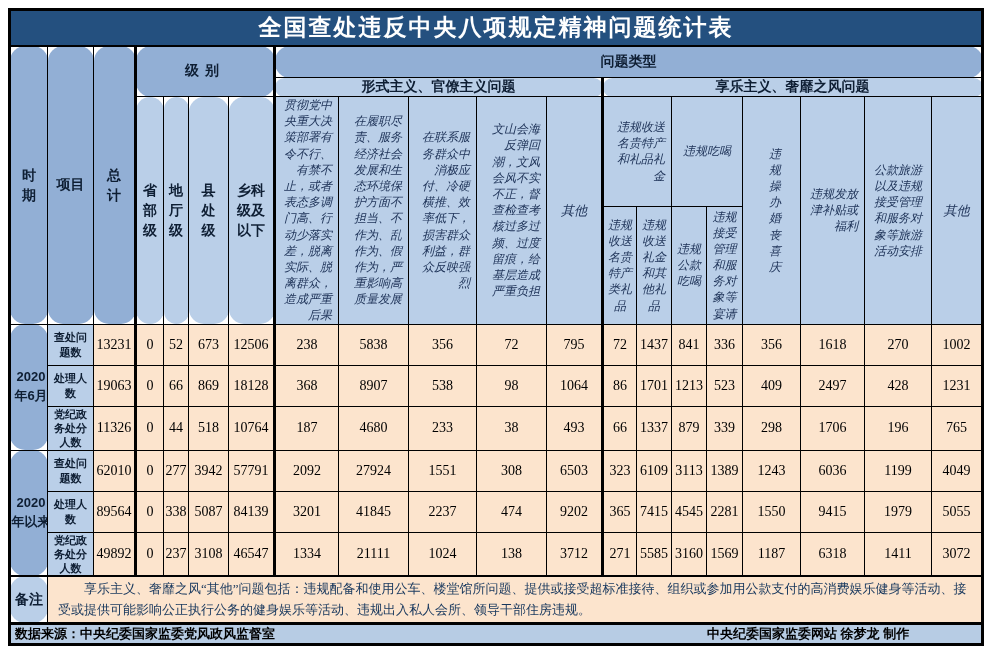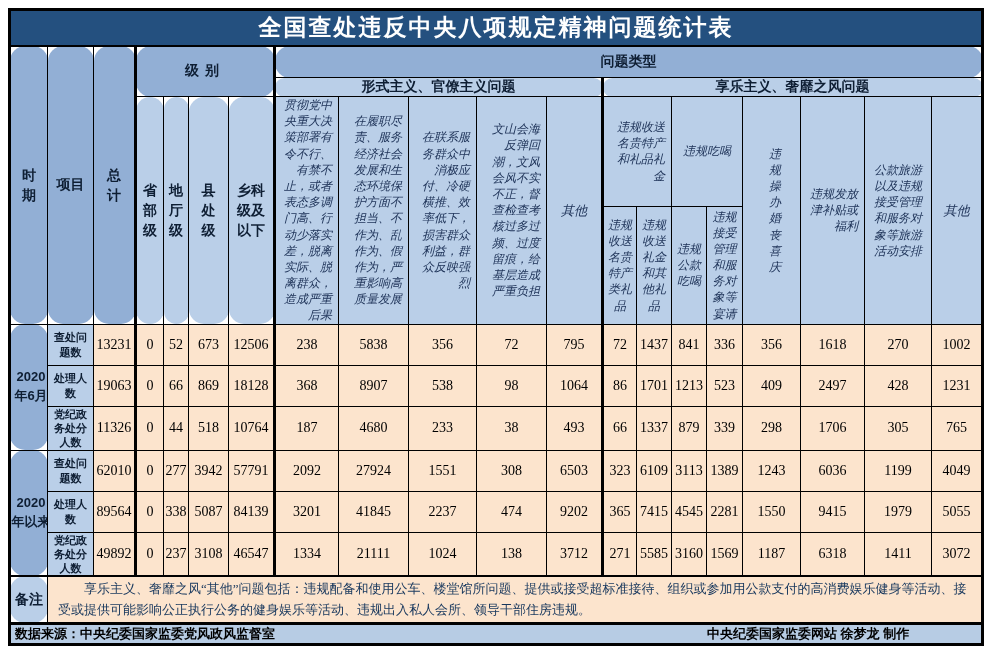--- a/index.html
+++ b/index.html
@@ -159,21 +159,21 @@
     <td class="bg-d num">4680</td>
     <td class="bg-d num">233</td>
     <td class="bg-d num">38</td>
     <td class="bg-d num">493</td>
     <td class="bg-d num tkl">66</td>
     <td class="bg-d num">1337</td>
     <td class="bg-d num">879</td>
     <td class="bg-d num">339</td>
     <td class="bg-d num">298</td>
     <td class="bg-d num">1706</td>
-    <td class="bg-d num">305</td>
+    <td class="bg-d num">196</td>
     <td class="bg-d num">765</td>
   </tr>
 
   <tr class="r-data">
     <td rowspan="3" class="bg-m h-bold"><span class="wp">2020年以来</span></td>
     <td class="bg-l h-item">查处问题数</td>
     <td class="bg-d num">62010</td>
     <td class="bg-d num tkl">0</td>
     <td class="bg-d num">277</td>
     <td class="bg-d num">3942</td>

